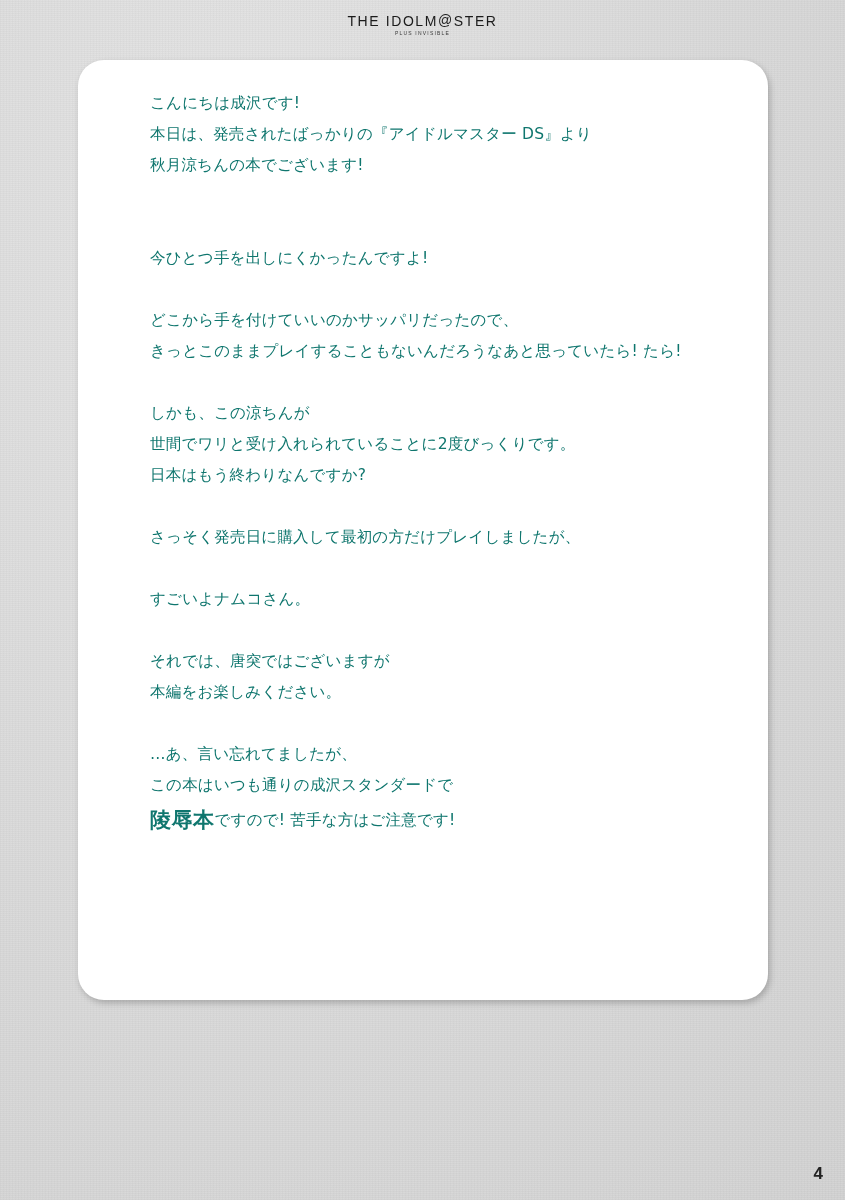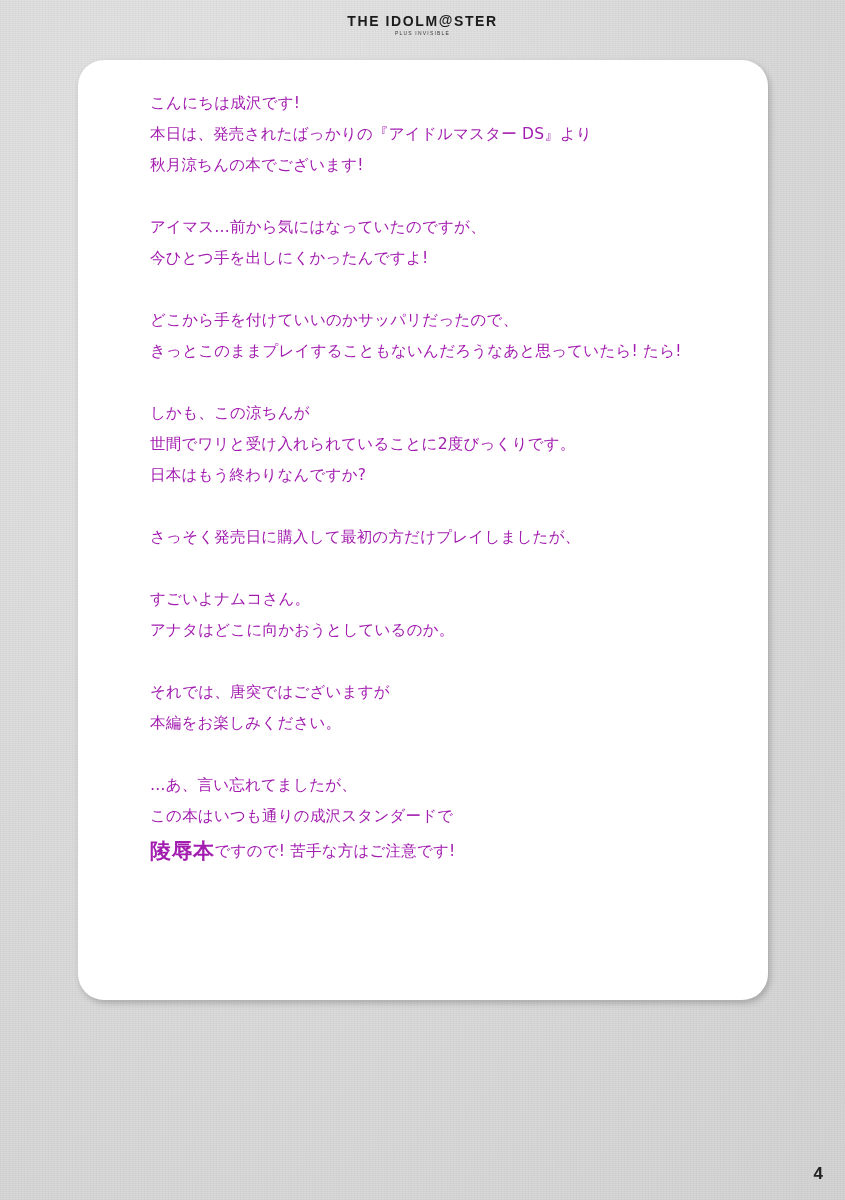--- a/index.html
+++ b/index.html
@@ -27,21 +27,21 @@
     position: absolute;
     top: 14px;
     left: 0;
     width: 845px;
     text-align: center;
     font-family: "Liberation Sans", sans-serif;
     color: #1b1b1b;
   }
   .logo-main {
     font-size: 14px;
-    font-weight: bold;
+    font-weight: normal;
     letter-spacing: 1.6px;
     line-height: 1;
   }
   .logo-sub {
     font-size: 5px;
     letter-spacing: 1.2px;
     margin-top: 2px;
     color: #3a3a3a;
   }
   .logo-star {
@@ -61,21 +61,21 @@
   }
 
   .content {
     position: absolute;
     left: 150px;
     top: 88px;
     width: 560px;
     font-family: "DejaVu Sans", sans-serif;
     font-size: 15.5px;
     line-height: 31px;
-    color: #a21caf;
+    color: #0f766e;
     letter-spacing: 0.2px;
   }
   .para {
     margin: 0 0 31px 0;
   }
   .para:last-child {
     margin-bottom: 1px;
   }
   .line {
     white-space: nowrap;
@@ -113,40 +113,39 @@
 
 <div class="content">
 
   <p class="para">
     <span class="line">こんにちは成沢です!</span><br>
     <span class="line">本日は、発売されたばっかりの『アイドルマスター DS』より</span><br>
     <span class="line">秋月涼ちんの本でございます!</span>
   </p>
 
   <p class="para">
-    <span class="line">アイマス…前から気にはなっていたのですが、</span><br>
+    <br>
     <span class="line">今ひとつ手を出しにくかったんですよ!</span><br>
   </p>
 
   <p class="para">
     <span class="line">どこから手を付けていいのかサッパリだったので、</span><br>
     <span class="line">きっとこのままプレイすることもないんだろうなあと思っていたら! たら!</span><br>
   </p>
 
   <p class="para">
     <span class="line">しかも、この涼ちんが</span><br>
     <span class="line">世間でワリと受け入れられていることに2度びっくりです。</span><br>
     <span class="line">日本はもう終わりなんですか?</span><br>
   </p>
 
   <p class="para">
     <span class="line">さっそく発売日に購入して最初の方だけプレイしましたが、</span><br>
     <br>
     <span class="line">すごいよナムコさん。</span><br>
-    <span class="line">アナタはどこに向かおうとしているのか。</span>
   </p>
 
   <p class="para">
     <span class="line">それでは、唐突ではございますが</span><br>
     <span class="line">本編をお楽しみください。</span>
   </p>
 
   <p class="para">
     <span class="line">…あ、言い忘れてましたが、</span><br>
     <span class="line">この本はいつも通りの成沢スタンダードで</span><br>

